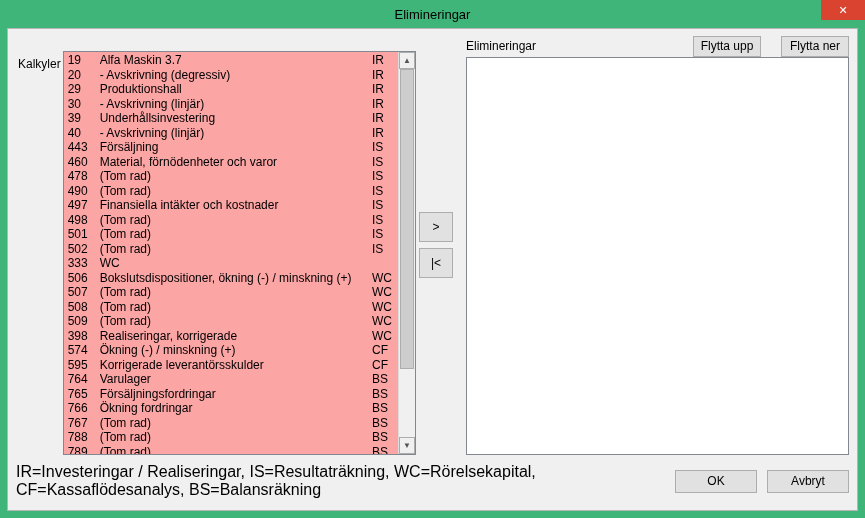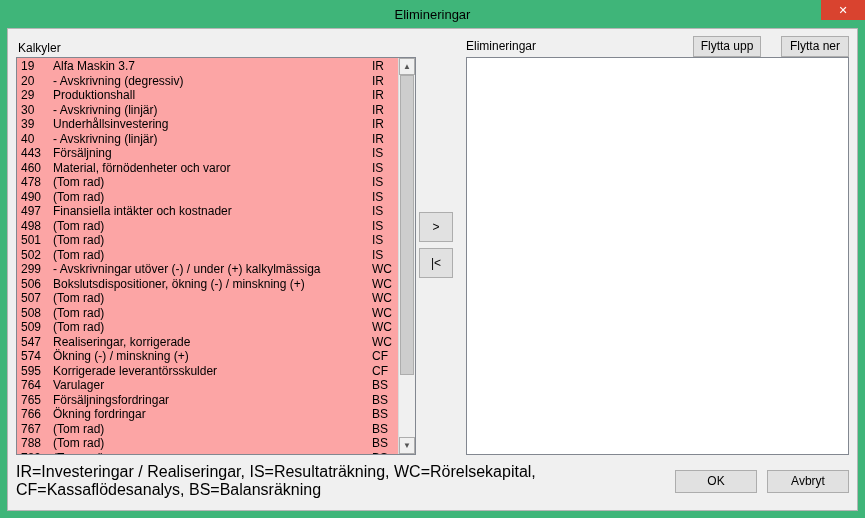--- a/index.html
+++ b/index.html
@@ -58,21 +58,22 @@
     padding: 6px 8px 8px 8px;
   }
   .cols {
     display: flex;
     flex-direction: row;
     height: 420px;
   }
   .left-col {
     width: 400px;
     display: flex;
-    flex-direction: column;
+    flex-direction: row;
+    margin-top: 16px;
   }
   .left-head {
     display: flex;
     justify-content: space-between;
     height: 20px;
     align-items: flex-end;
     padding: 0 2px 2px 2px;
   }
   .listbox {
     flex: 1;
@@ -315,22 +316,21 @@
                 <span class="code">501</span>
                 <span class="label">(Tom rad)</span>
                 <span class="cat">IS</span>
               </div>
               <div class="row">
                 <span class="code">502</span>
                 <span class="label">(Tom rad)</span>
                 <span class="cat">IS</span>
               </div>
               <div class="row">
-                <span class="code">299</span>
-                <span class="label">  - Avskrivningar utöver (-) / under (+) kalkylmässiga</span>
+                <span class="code">333</span>
                 <span class="cat">WC</span>
               </div>
               <div class="row">
                 <span class="code">506</span>
                 <span class="label">Bokslutsdispositioner, ökning (-) / minskning (+)</span>
                 <span class="cat">WC</span>
               </div>
               <div class="row">
                 <span class="code">507</span>
                 <span class="label">(Tom rad)</span>
@@ -340,21 +340,21 @@
                 <span class="code">508</span>
                 <span class="label">(Tom rad)</span>
                 <span class="cat">WC</span>
               </div>
               <div class="row">
                 <span class="code">509</span>
                 <span class="label">(Tom rad)</span>
                 <span class="cat">WC</span>
               </div>
               <div class="row">
-                <span class="code">547</span>
+                <span class="code">398</span>
                 <span class="label">Realiseringar, korrigerade</span>
                 <span class="cat">WC</span>
               </div>
               <div class="row">
                 <span class="code">574</span>
                 <span class="label">Ökning (-) / minskning (+)</span>
                 <span class="cat">CF</span>
               </div>
               <div class="row">
                 <span class="code">595</span>

